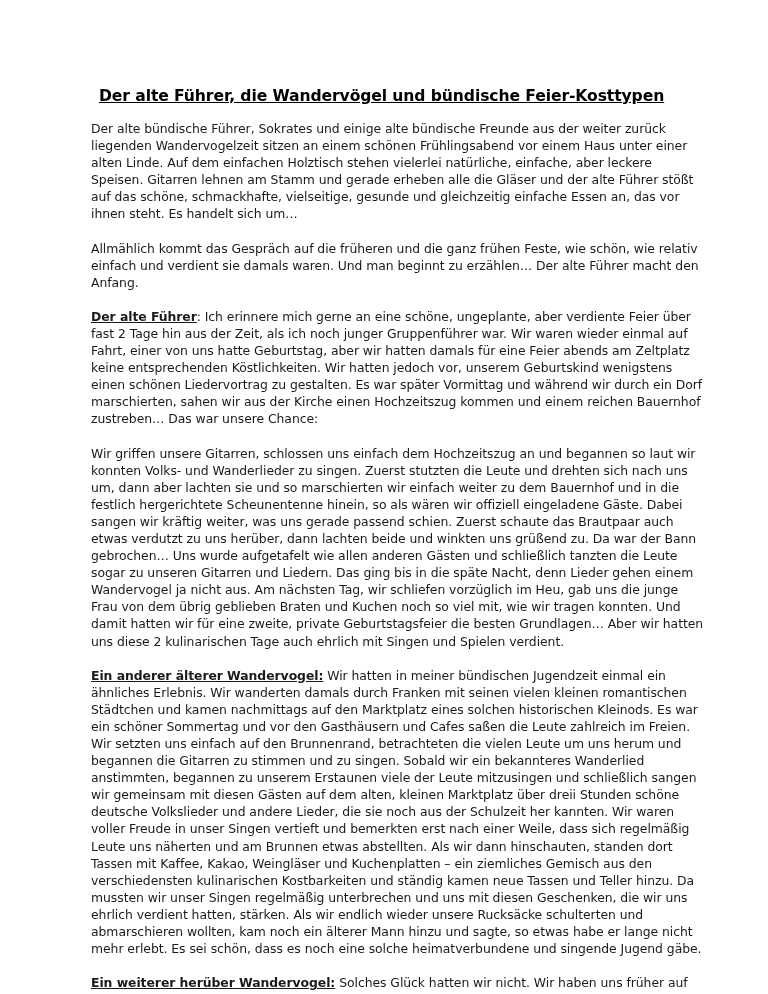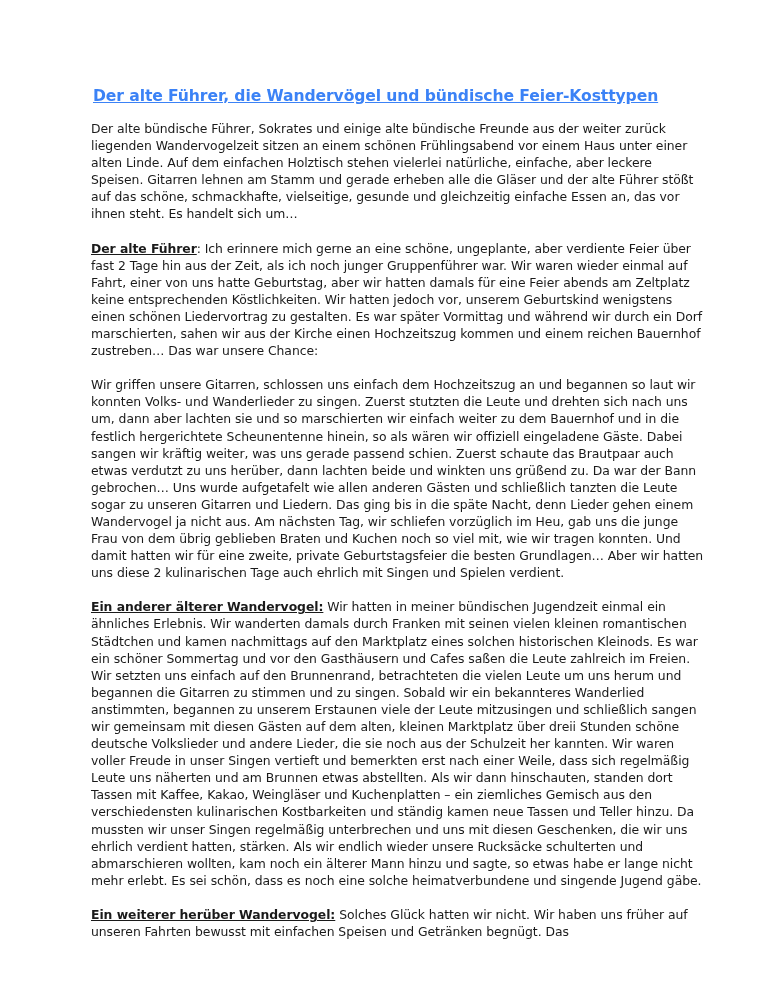--- a/index.html
+++ b/index.html
@@ -15,27 +15,27 @@
       font-family: "DejaVu Sans", sans-serif;
       color: #1a1a1a;
     }
     .page {
       position: absolute;
       left: 91px;
       top: 86px;
       width: 614px;
     }
     h1 {
-      margin: 0 0 14px 2px;
+      margin: 0 0 14px 8px;
       font-size: 15.6px;
       font-weight: bold;
       text-decoration: underline;
       line-height: 20px;
       letter-spacing: -0.1px;
-      color: #3b82f6;
+      color: #000000;
     }
     p {
       margin: 0 0 17px 0;
       font-size: 12.4px;
       line-height: 17.1px;
       letter-spacing: -0.05px;
     }
     p.intro {
     }
     .speaker {
@@ -43,20 +43,21 @@
       text-decoration: underline;
     }
   </style>
 </head>
 <body>
 
 <div class="page">
   <h1>Der alte Führer, die Wandervögel und bündische Feier-Kosttypen</h1>
 
   <p class="intro">Der alte bündische Führer, Sokrates und einige alte bündische Freunde aus der weiter zurück liegenden Wandervogelzeit sitzen an einem schönen Frühlingsabend vor einem Haus unter einer alten Linde. Auf dem einfachen Holztisch stehen vielerlei natürliche, einfache, aber leckere Speisen. Gitarren lehnen am Stamm und gerade erheben alle die Gläser und der alte Führer stößt auf das schöne, schmackhafte, vielseitige, gesunde und gleichzeitig einfache Essen an, das vor ihnen steht. Es handelt sich um…</p>
+  <p class="intro">Allmählich kommt das Gespräch auf die früheren und die ganz frühen Feste, wie schön, wie relativ einfach und verdient sie damals waren. Und man beginnt zu erzählen… Der alte Führer macht den Anfang.</p>
 
   <p><span class="speaker">Der alte Führer</span><span>: </span><span>Ich erinnere mich gerne an eine schöne, ungeplante, aber verdiente Feier über fast 2 Tage hin aus der Zeit, als ich noch junger Gruppenführer war. Wir waren wieder einmal auf Fahrt, einer von uns hatte Geburtstag, aber wir hatten damals für eine Feier abends am Zeltplatz keine entsprechenden Köstlichkeiten. Wir hatten jedoch vor, unserem Geburtskind wenigstens einen schönen Liedervortrag zu gestalten. Es war später Vormittag und während wir durch ein Dorf marschierten, sahen wir aus der Kirche einen Hochzeitszug kommen und einem reichen Bauernhof zustreben… Das war unsere Chance:</span></p>
 
   <p><span>Wir griffen unsere Gitarren, schlossen uns einfach dem Hochzeitszug an und begannen so laut wir konnten Volks- und Wanderlieder zu singen. Zuerst stutzten die Leute und drehten sich nach uns um, dann aber lachten sie und so marschierten wir einfach weiter zu dem Bauernhof und in die festlich hergerichtete Scheunentenne hinein, so als wären wir offiziell eingeladene Gäste. Dabei sangen wir kräftig weiter, was uns gerade passend schien. Zuerst schaute das Brautpaar auch etwas verdutzt zu uns herüber, dann lachten beide und winkten uns grüßend zu. Da war der Bann gebrochen… Uns wurde aufgetafelt wie allen anderen Gästen und schließlich tanzten die Leute sogar zu unseren Gitarren und Liedern. Das ging bis in die späte Nacht, denn Lieder gehen einem Wandervogel ja nicht aus. Am nächsten Tag, wir schliefen vorzüglich im Heu, gab uns die junge Frau von dem übrig geblieben Braten und Kuchen noch so viel mit, wie wir tragen konnten. Und damit hatten wir für eine zweite, private Geburtstagsfeier die besten Grundlagen… Aber wir hatten uns diese 2 kulinarischen Tage auch ehrlich mit Singen und Spielen verdient.</span></p>
 
   <p><span class="speaker">Ein anderer älterer Wandervogel:</span><span> </span><span>Wir hatten in meiner bündischen Jugendzeit einmal ein ähnliches Erlebnis. Wir wanderten damals durch Franken mit seinen vielen kleinen romantischen Städtchen und kamen nachmittags auf den Marktplatz eines solchen historischen Kleinods. Es war ein schöner Sommertag und vor den Gasthäusern und Cafes saßen die Leute zahlreich im Freien. Wir setzten uns einfach auf den Brunnenrand, betrachteten die vielen Leute um uns herum und begannen die Gitarren zu stimmen und zu singen. Sobald wir ein bekannteres Wanderlied anstimmten, begannen zu unserem Erstaunen viele der Leute mitzusingen und schließlich sangen wir gemeinsam mit diesen Gästen auf dem alten, kleinen Marktplatz über dreii Stunden schöne deutsche Volkslieder und andere Lieder, die sie noch aus der Schulzeit her kannten. Wir waren voller Freude in unser Singen vertieft und bemerkten erst nach einer Weile, dass sich regelmäßig Leute uns näherten und am Brunnen etwas abstellten. Als wir dann hinschauten, standen dort Tassen mit Kaffee, Kakao, Weingläser und Kuchenplatten – ein ziemliches Gemisch aus den verschiedensten kulinarischen Kostbarkeiten und ständig kamen neue Tassen und Teller hinzu. Da mussten wir unser Singen regelmäßig unterbrechen und uns mit diesen Geschenken, die wir uns ehrlich verdient hatten, stärken. Als wir endlich wieder unsere Rucksäcke schulterten und abmarschieren wollten, kam noch ein älterer Mann hinzu und sagte, so etwas habe er lange nicht mehr erlebt. Es sei schön, dass es noch eine solche heimatverbundene und singende Jugend gäbe.</span></p>
 
   <p><span class="speaker">Ein weiterer herüber Wandervogel:</span><span> </span><span>Solches Glück hatten wir nicht. Wir haben uns früher auf unseren Fahrten bewusst mit einfachen Speisen und  Getränken begnügt. Das</span></p>
 </div>
 

